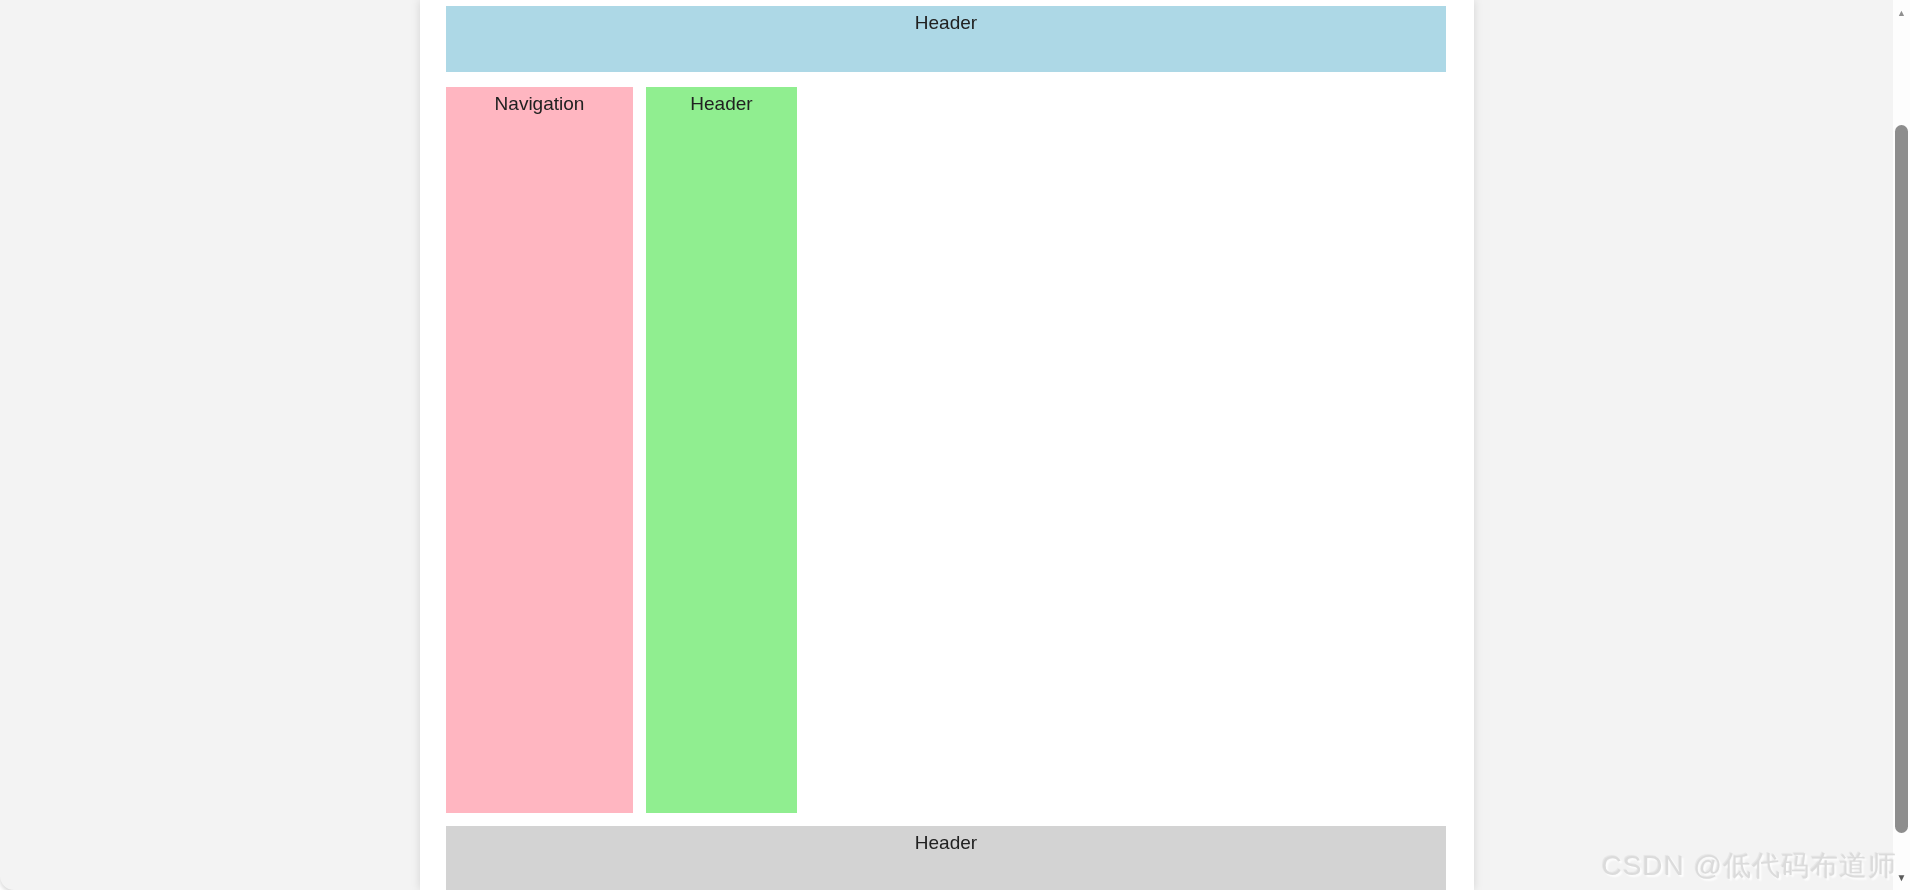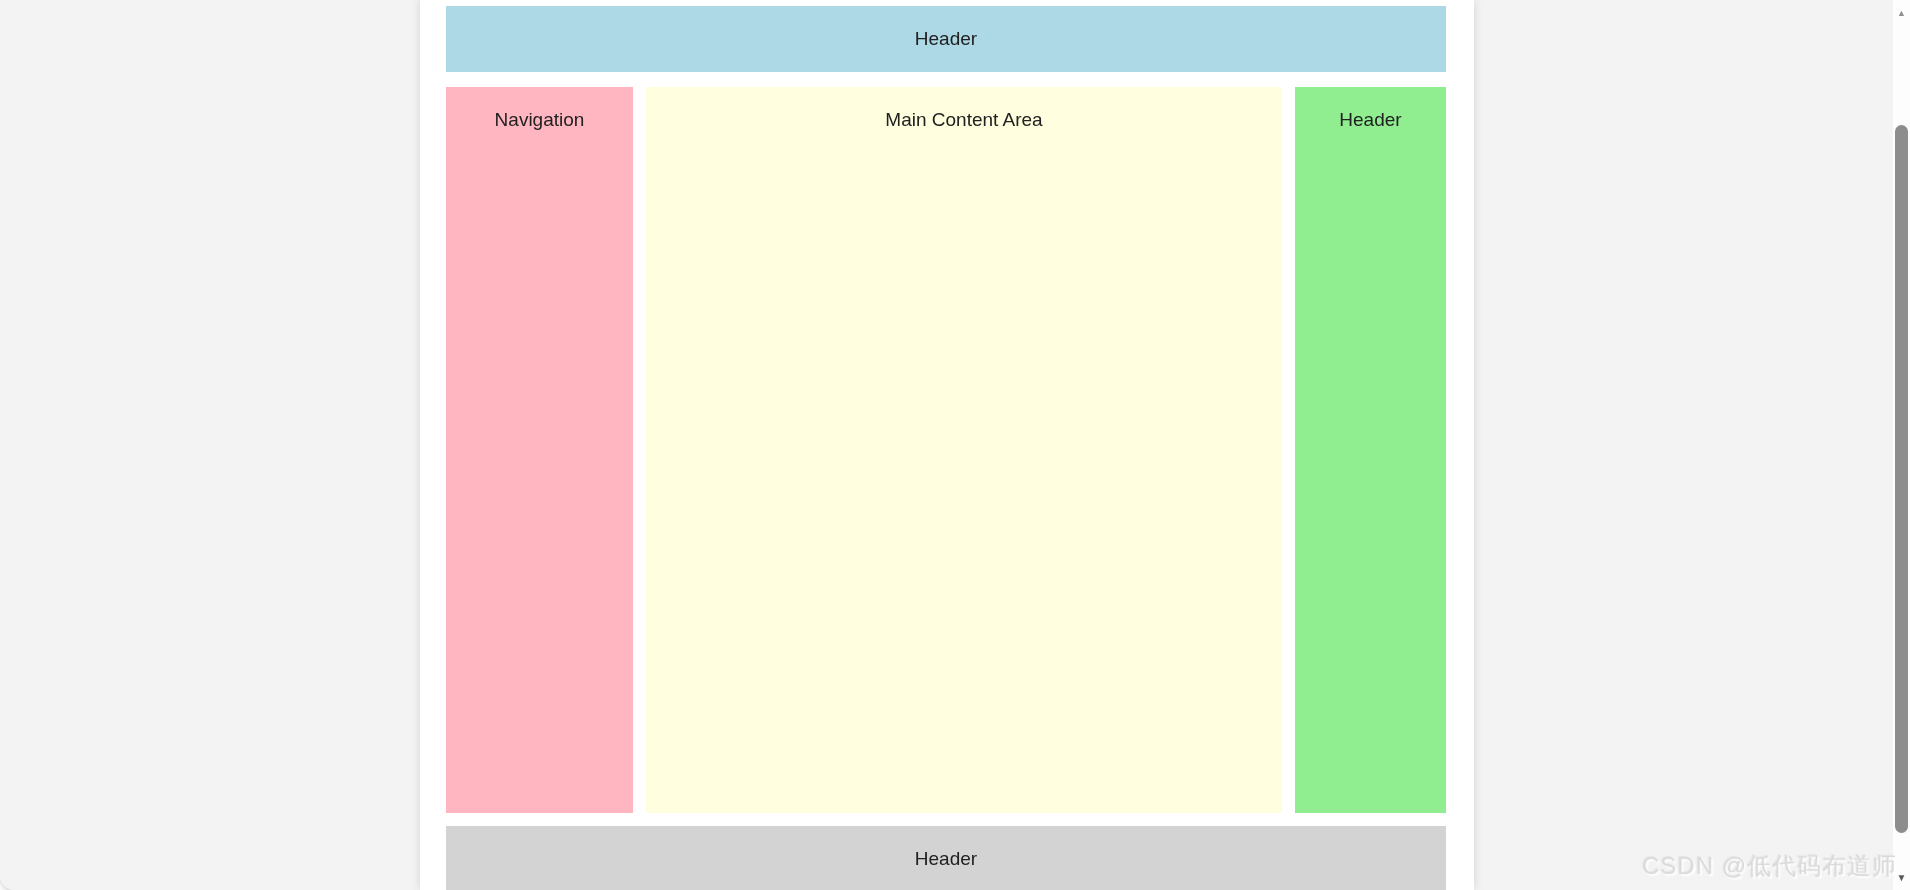--- a/index.html
+++ b/index.html
@@ -30,37 +30,37 @@
   }
   .demo {
     position: absolute;
     left: 26px;
     top: 0;
     width: 1000px;
   }
   .box {
     box-sizing: border-box;
     text-align: center;
-    padding-top: 20px;
+    padding-top: 4px;
     font-size: 19px;
     line-height: 26px;
     color: #212121;
   }
   .hdr { margin-top: 6px; height: 66px; }
   .row { margin-top: 15px; height: 726px; display: flex; gap: 13px; }
   .nav { width: 187px; flex: 0 0 187px; }
   .main { flex: 1 1 auto; }
   .side { width: 151px; flex: 0 0 151px; }
   .ftr { margin-top: 13px; height: 80px; }
 
   .watermark {
     position: absolute;
     right: 13px;
     bottom: 4px;
-    font-size: 24px;
+    font-size: 28px;
     line-height: 40px;
     letter-spacing: 1px;
     color: #dbdbdb;
     text-shadow: 2px 2px 2px #ffffff, -1px -1px 1px rgba(0,0,0,0.06);
     z-index: 6;
     white-space: nowrap;
   }
 
   .scrollbar {
     position: absolute;
@@ -104,23 +104,20 @@
     <div class="demo">
 
       <div class="box hdr" style="background-color: rgb(173, 216, 230);">
         <span>Header</span>
       </div>
 
       <div class="row">
         <div class="box nav" style="background-color: rgb(255, 182, 193);">
           <span>Navigation</span>
         </div>
-        <div class="box main" style="background-color: rgb(255, 255, 224);">
-          <span>Main Content Area</span>
-        </div>
         <div class="box side" style="background-color: rgb(144, 238, 144);">
           <span>Header</span>
         </div>
       </div>
 
       <div class="box ftr" style="background-color: rgb(211, 211, 211);">
         <span>Header</span>
       </div>
 
     </div>

